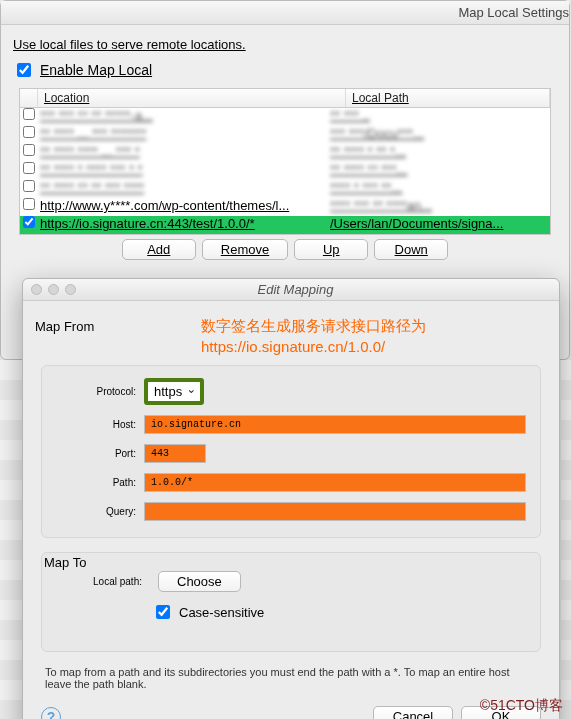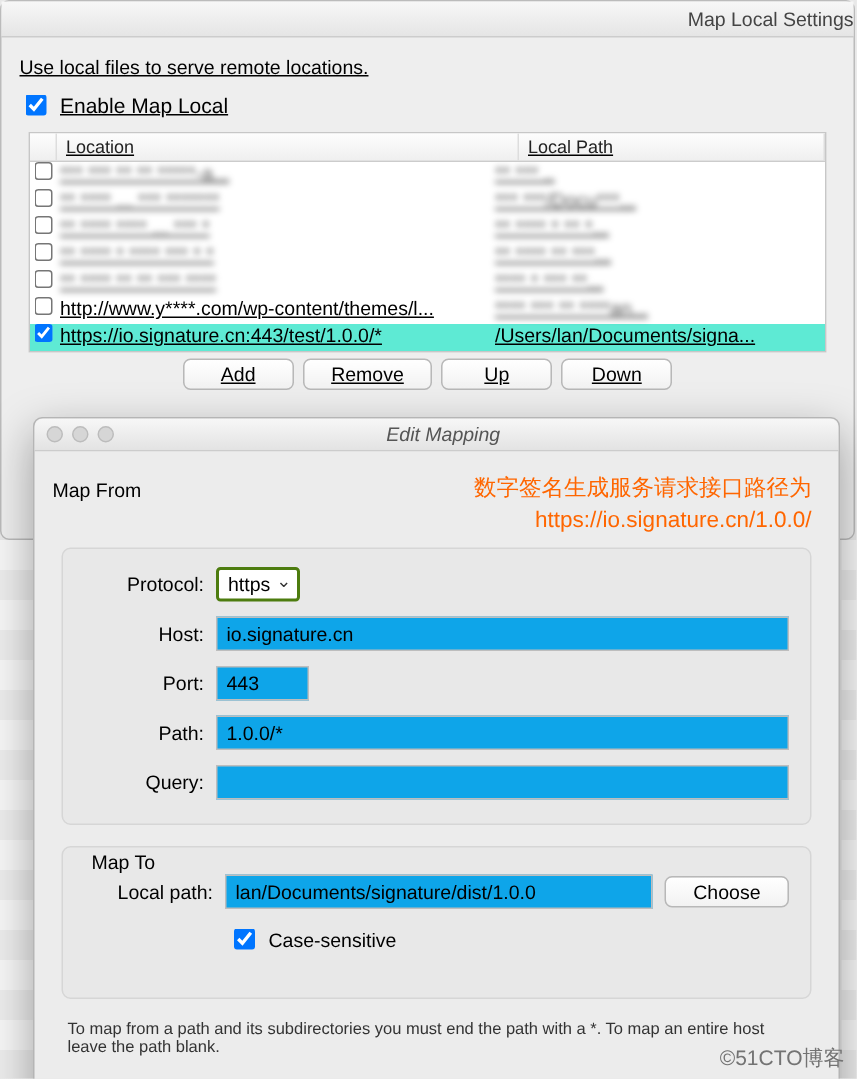--- a/index.html
+++ b/index.html
@@ -17,52 +17,52 @@
     .table-head { display: flex; background: linear-gradient(#fdfdfd,#efefef); border-bottom: 1px solid #ccc; font-size: 12px; color: #222; }
     .th { padding: 2px 6px; border-right: 1px solid #ddd; }
     .th.loc { flex: 0 0 308px; }
     .th.lp { flex: 1; }
     .tbody { max-height: 130px; overflow: hidden; }
     .tr { display: flex; align-items: flex-start; font-size: 13px; height: 18px; }
     .tr .rchk { width: 18px; display:flex; align-items:center; justify-content:center; }
     .tr .rchk input { width: 12px; height: 12px; margin: 0; }
     .tr .c1 { flex: 0 0 290px; white-space: nowrap; overflow: hidden; text-overflow: ellipsis; padding-left: 2px; }
     .tr .c2 { flex: 1; white-space: nowrap; overflow: hidden; text-overflow: ellipsis; padding-left: 2px; }
-    .tr.sel { background: #5eead4; }
+    .tr.sel { background: #22c55e; }
     .blur { filter: blur(2px); color: #555; }
 
     .btn-row { display: flex; justify-content: center; gap: 6px; padding: 4px 0; }
     .mac-btn { background: linear-gradient(#ffffff,#f2f2f2); border: 1px solid #b8b8b8; border-radius: 5px; padding: 2px 18px; font-size: 13px; min-width: 74px; text-align: center; cursor: default; }
 
     .child-window { position: absolute; top: 278px; left: 22px; width: 538px; background: #ececec; border: 1px solid #b5b5b5; border-radius: 6px; box-shadow: 0 10px 30px rgba(0,0,0,.35); }
     .child-titlebar { display:flex; align-items:center; background: linear-gradient(#f7f7f7,#e3e3e3); border-bottom: 1px solid #ccc; border-radius: 6px 6px 0 0; padding: 3px 8px; }
     .traffic { display:flex; gap:6px; }
     .light { width: 11px; height: 11px; border-radius: 50%; background: #d6d6d6; border: 1px solid #bcbcbc; }
     .child-title { flex:1; text-align:center; font-size: 13px; color:#555; margin-left: -36px; font-style: italic; }
 
     .child-body { padding: 10px 18px 14px 18px; }
-    .annot { color: #ff6600; font-size: 15px; text-align: right; line-height: 1.4; margin: 4px 0 8px 160px; }
+    .annot { color: #ff6600; font-size: 15px; text-align: left; line-height: 1.4; margin: 4px 0 8px 160px; }
     .group { border: 1px solid #d6d6d6; border-radius: 6px; background: #e8e8e8; padding: 12px 14px 14px 14px; margin-bottom: 14px; }
     .group-title { font-size: 13px; margin: -4px 0 2px -6px; position: relative; top: -12px; }
 
     .form-row { display:flex; align-items:center; margin-bottom: 10px; }
-    .lbl { flex: 0 0 80px; text-align: right; margin-right: 8px; font-size: 13px; }
-    .select { background: #fff; border: 2px solid #4d7c0f; border-radius: 3px; padding: 2px 18px 2px 6px; font-size: 13px; position: relative; }
+    .lbl { flex: 0 0 80px; text-align: right; margin-right: 8px; font-size: 10px; }
+    .select { background: #fff; border: 4px solid #4d7c0f; border-radius: 3px; padding: 2px 18px 2px 6px; font-size: 13px; position: relative; }
     .select:after { content:"⌄"; position:absolute; right:4px; top:0; font-size:12px; color:#333; }
-    .tinput { background:#0ea5e9; border:1px solid #bdbdbd; padding: 3px 6px; font-size:13px; }
+    .tinput { background:#f97316; border:1px solid #bdbdbd; padding: 3px 6px; font-size:10px;font-family:Liberation Mono, monospace; }
 
     .lp-row .tinput { flex:1; }
     .lp-row .mac-btn { margin-left: 8px; min-width: 76px; }
 
     .hint { font-size: 11px; color:#333; margin: 4px 4px 10px 4px; }
     .footer { display:flex; align-items:center; padding-top: 6px; }
     .help { width:20px; height:20px; border:1.5px solid #5aa2e0; border-radius:50%; color:#5aa2e0; display:flex; align-items:center; justify-content:center; font-size:14px; font-weight:bold; }
     .spacer { flex:1; }
 
-    .watermark { position:absolute; right:8px; bottom:4px; color:#737373; font-size:14px;margin-top:28px; }
+    .watermark { position:absolute; right:8px; bottom:4px; color:#7f1d1d; font-size:14px;margin-top:28px; }
     .stripes { position:absolute; top:360px; left:0; width:160px; height:359px; background: repeating-linear-gradient(#f6f6f6 0 20px, #ececec 20px 40px); z-index:-1; }
     .stripes2 { position:absolute; top:360px; right:0; width:10px; height:359px; background: repeating-linear-gradient(#f6f6f6 0 20px, #ececec 20px 40px); z-index:-1; }
   </style>
 </head>
 <body>
 
 <div class="stripes"></div>
 <div class="stripes2"></div>
 
 <div class="parent-window">
@@ -178,24 +178,23 @@
         <span class="lbl">Path:</span>
         <input class="tinput" style="flex: 1 1 0%;" value="1.0.0/*">
       </div>
       <div class="form-row" style="margin-bottom:2px">
         <span class="lbl">Query:</span>
         <input class="tinput" style="flex: 1 1 0%;" value="">
       </div>
     </div>
 
     <div class="group" style="position:relative; padding-top:18px;">
-      <div class="group-title" style="position:absolute; top:6px; left:25px;">Map To</div>
+      <div class="group-title" style="position:absolute; top:6px; left:8px;">Map To</div>
       <div class="form-row lp-row">
         <span class="lbl" style="flex:0 0 86px">Local path:</span>
-        <input class="tinput" value="lan/Documents/signature/dist/1.0.0" style="">
         <div class="mac-btn">Choose</div>
       </div>
       <div class="form-row" style="margin:0 0 15px 96px">
         <input type="checkbox" checked="" class="chk" style="">
         <span style="margin-left:6px">Case-sensitive</span>
       </div>
     </div>
 
     <div class="hint">To map from a path and its subdirectories you must end the path with a *. To map an entire host leave the path blank.</div>
 

